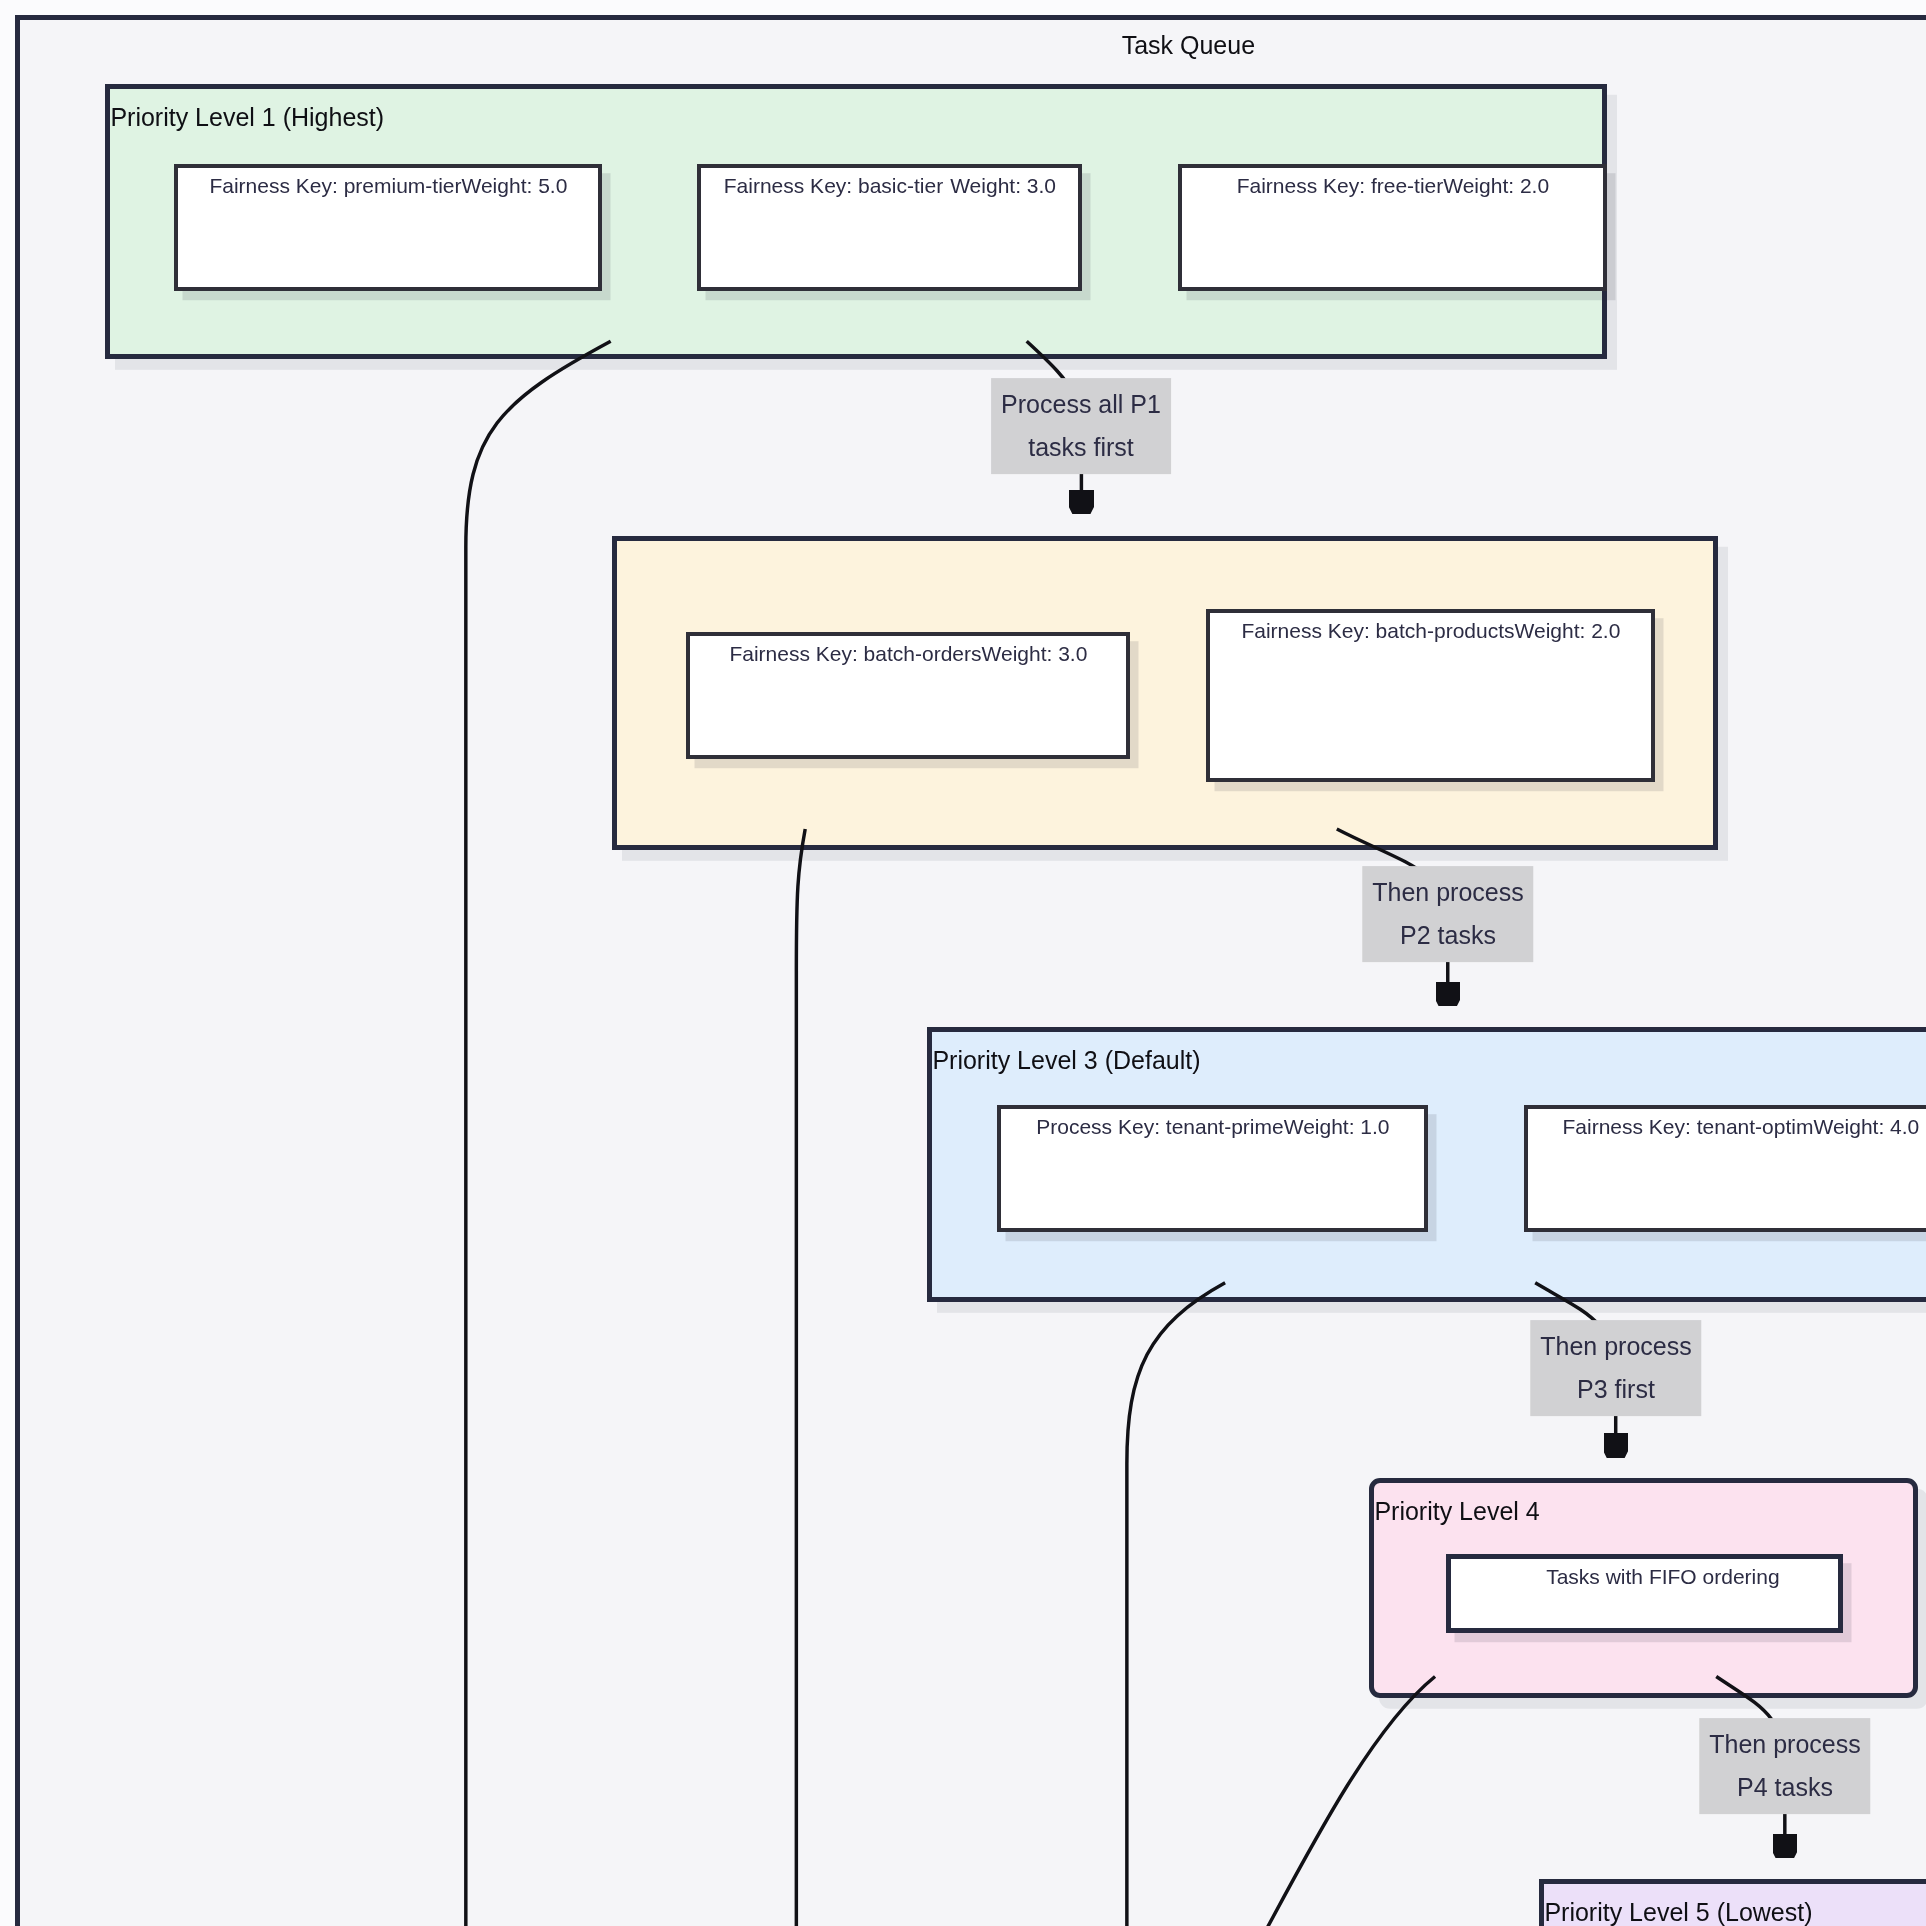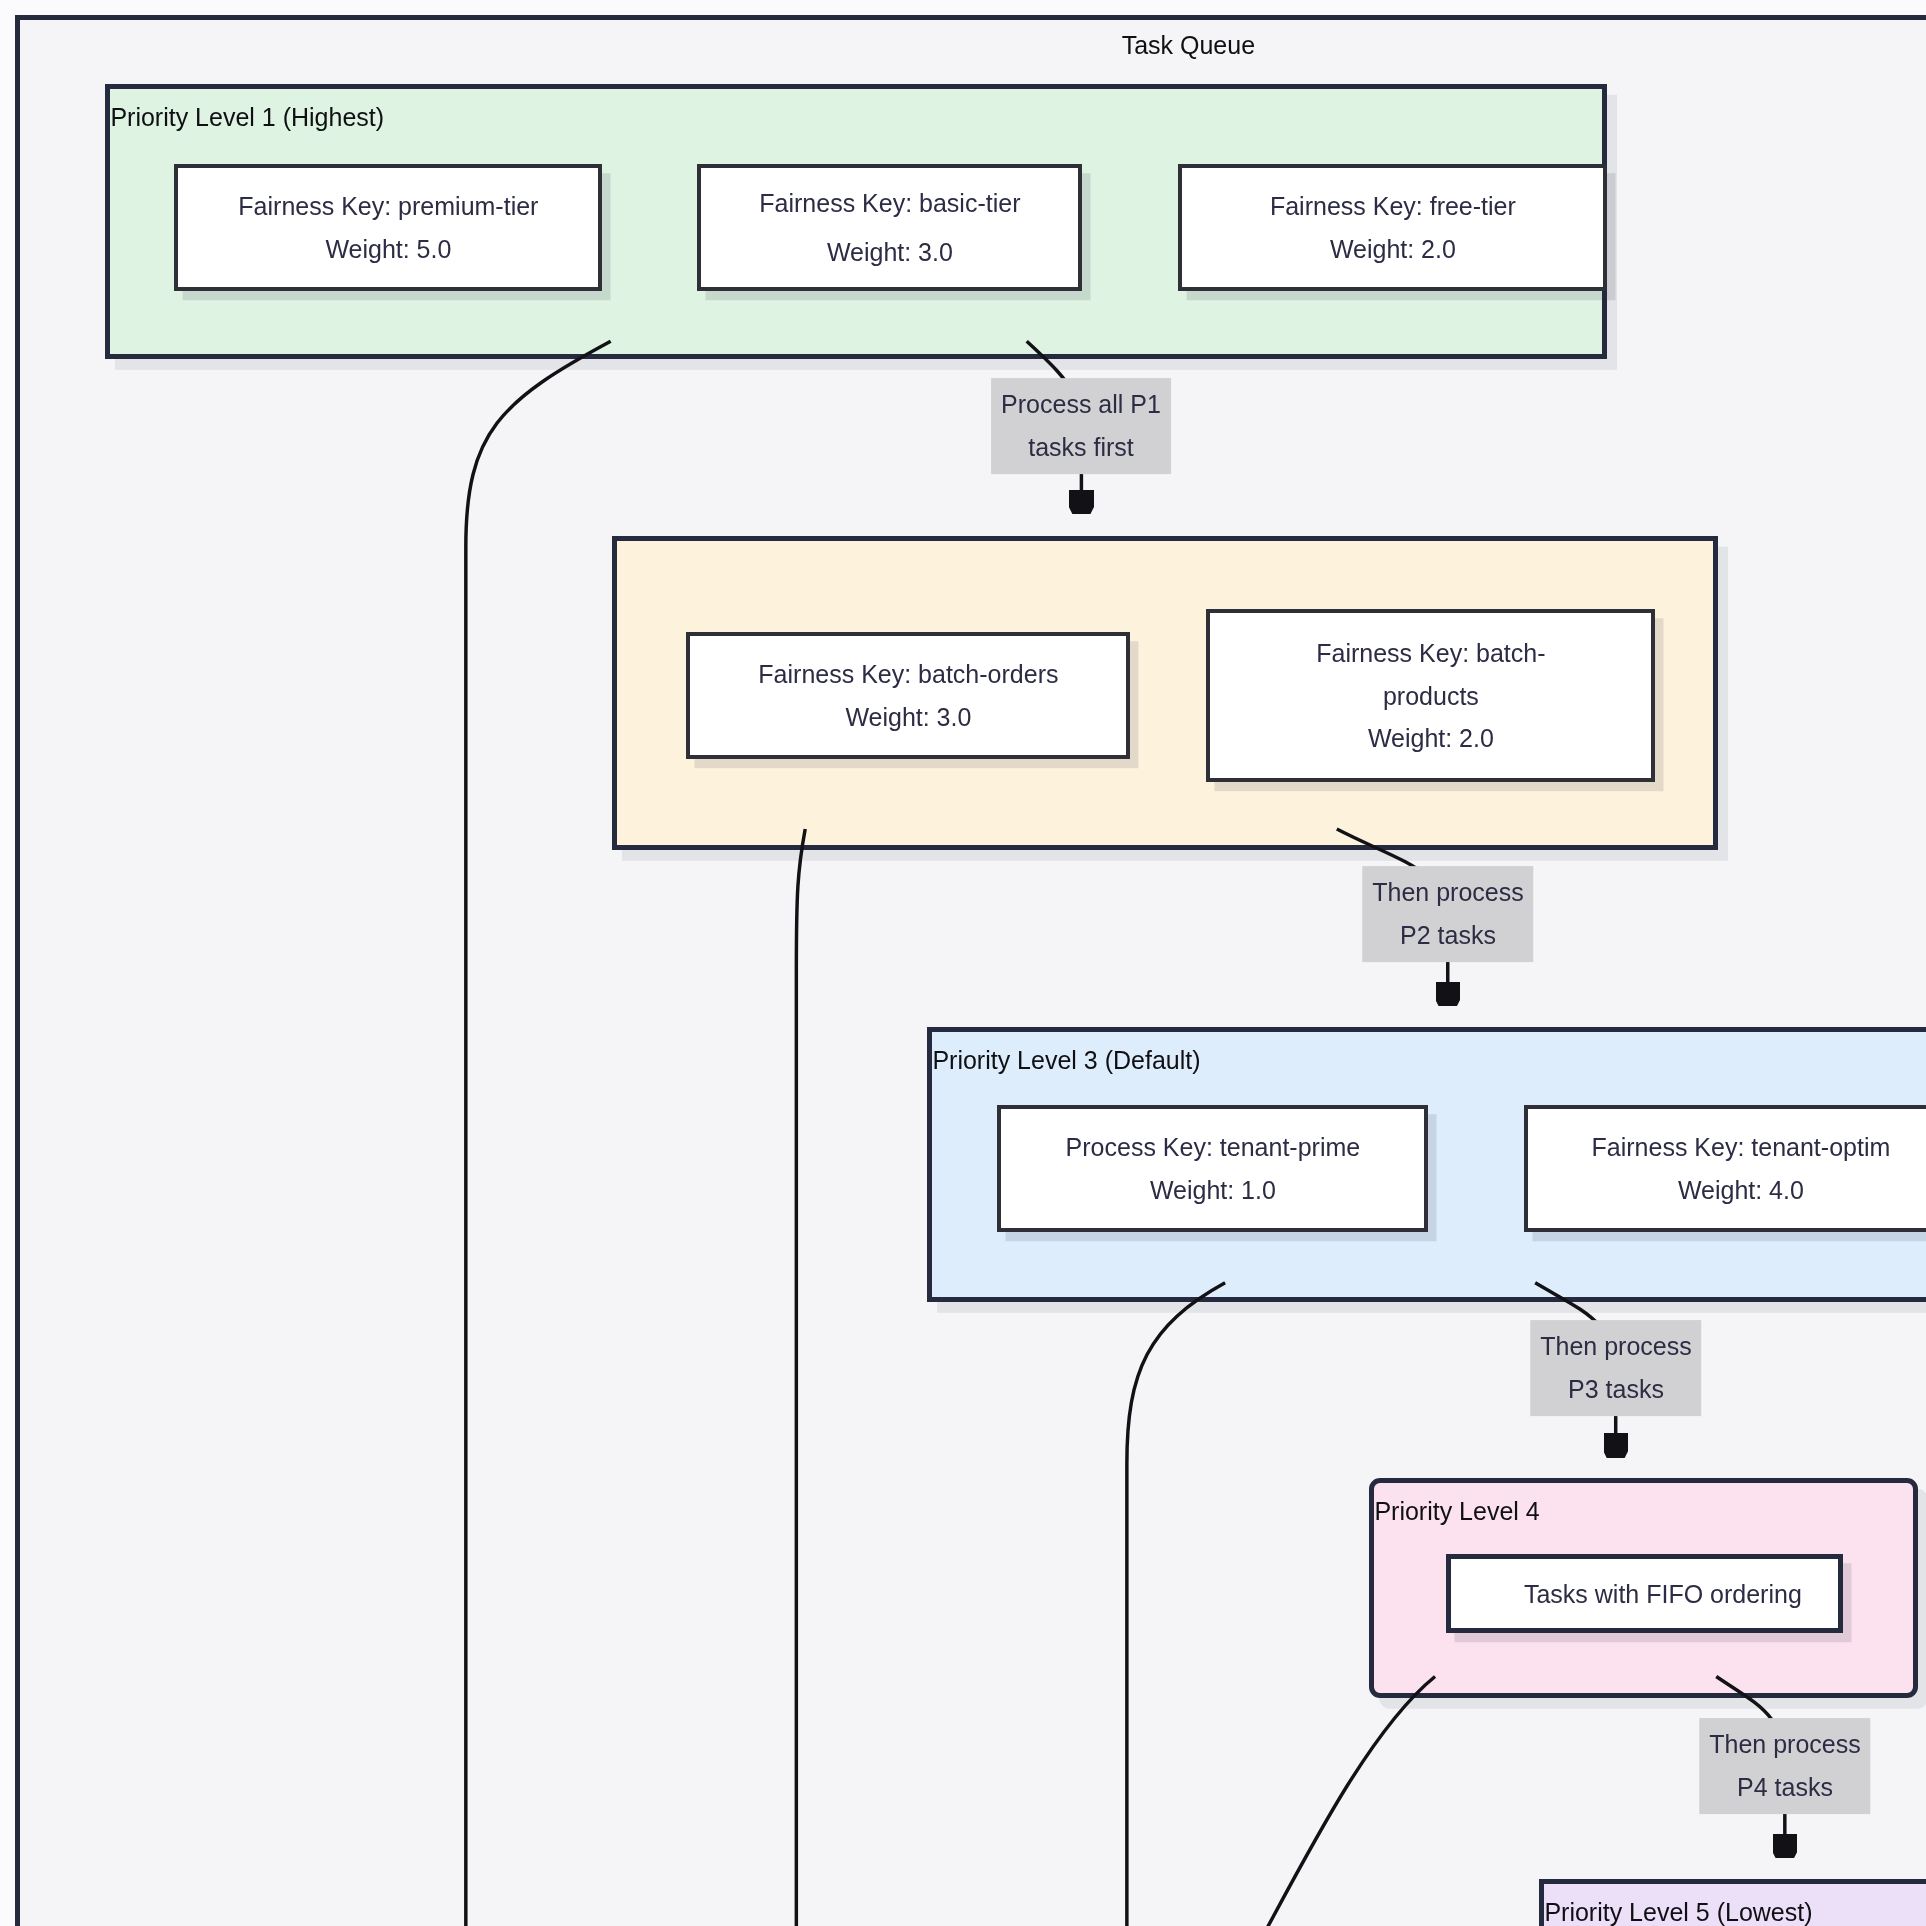--- a/index.html
+++ b/index.html
@@ -46,22 +46,22 @@
   .cluster-title{
     position:absolute;top:14px;left:0;width:100%;
     text-align:left;font-size:25px;color:var(--title-text);
     white-space:nowrap;
   }
   .node{
     position:absolute;
     background:var(--node-fill);
     border:4.6px solid var(--node-border);
     box-shadow:8.5px 9.2px 0 rgba(30,32,48,0.12);
-    display:flex;flex-direction:column;align-items:center;justify-content:center;
-    text-align:center;font-size:25px;line-height:1.7;color:var(--text);
+    display:flex;flex-direction:row;align-items:flex-start;justify-content:center;
+    text-align:center;font-size:21px;line-height:1.7;color:var(--text);
   }
   .node.navy{border:5.4px solid var(--navy-border);padding-left:36px;}
   #p1{left:85px;top:64px;width:1502px;height:275px;background:var(--p1-fill);}
   #p2{left:592px;top:516px;width:1106px;height:314px;background:var(--p2-fill);}
   #p3{left:907px;top:1007px;width:1092px;height:275px;background:var(--p3-fill);}
   #p4{left:1349px;top:1458px;width:549px;height:220px;background:var(--p4-fill);border-radius:11px;}
   #p5{left:1519px;top:1859px;width:549px;height:220px;background:var(--p5-fill);}
   #edges{position:absolute;left:0;top:0;width:2377px;height:2398px;pointer-events:none;}
   #edges path{fill:none;stroke:var(--edge);stroke-width:9px;}
   .edge-label{
@@ -154,19 +154,19 @@
 <div class="edge-label" id="el1">
   <div>Process all P1</div>
   <div>tasks first</div>
 </div>
 <div class="edge-label" id="el2">
   <div>Then process</div>
   <div>P2 tasks</div>
 </div>
 <div class="edge-label" id="el3">
   <div>Then process</div>
-  <div>P3 tasks</div>
+  <div>P3 first</div>
 </div>
 <div class="edge-label" id="el4">
   <div>Then process</div>
   <div>P4 tasks</div>
 </div>
 
 
 </body></html>

